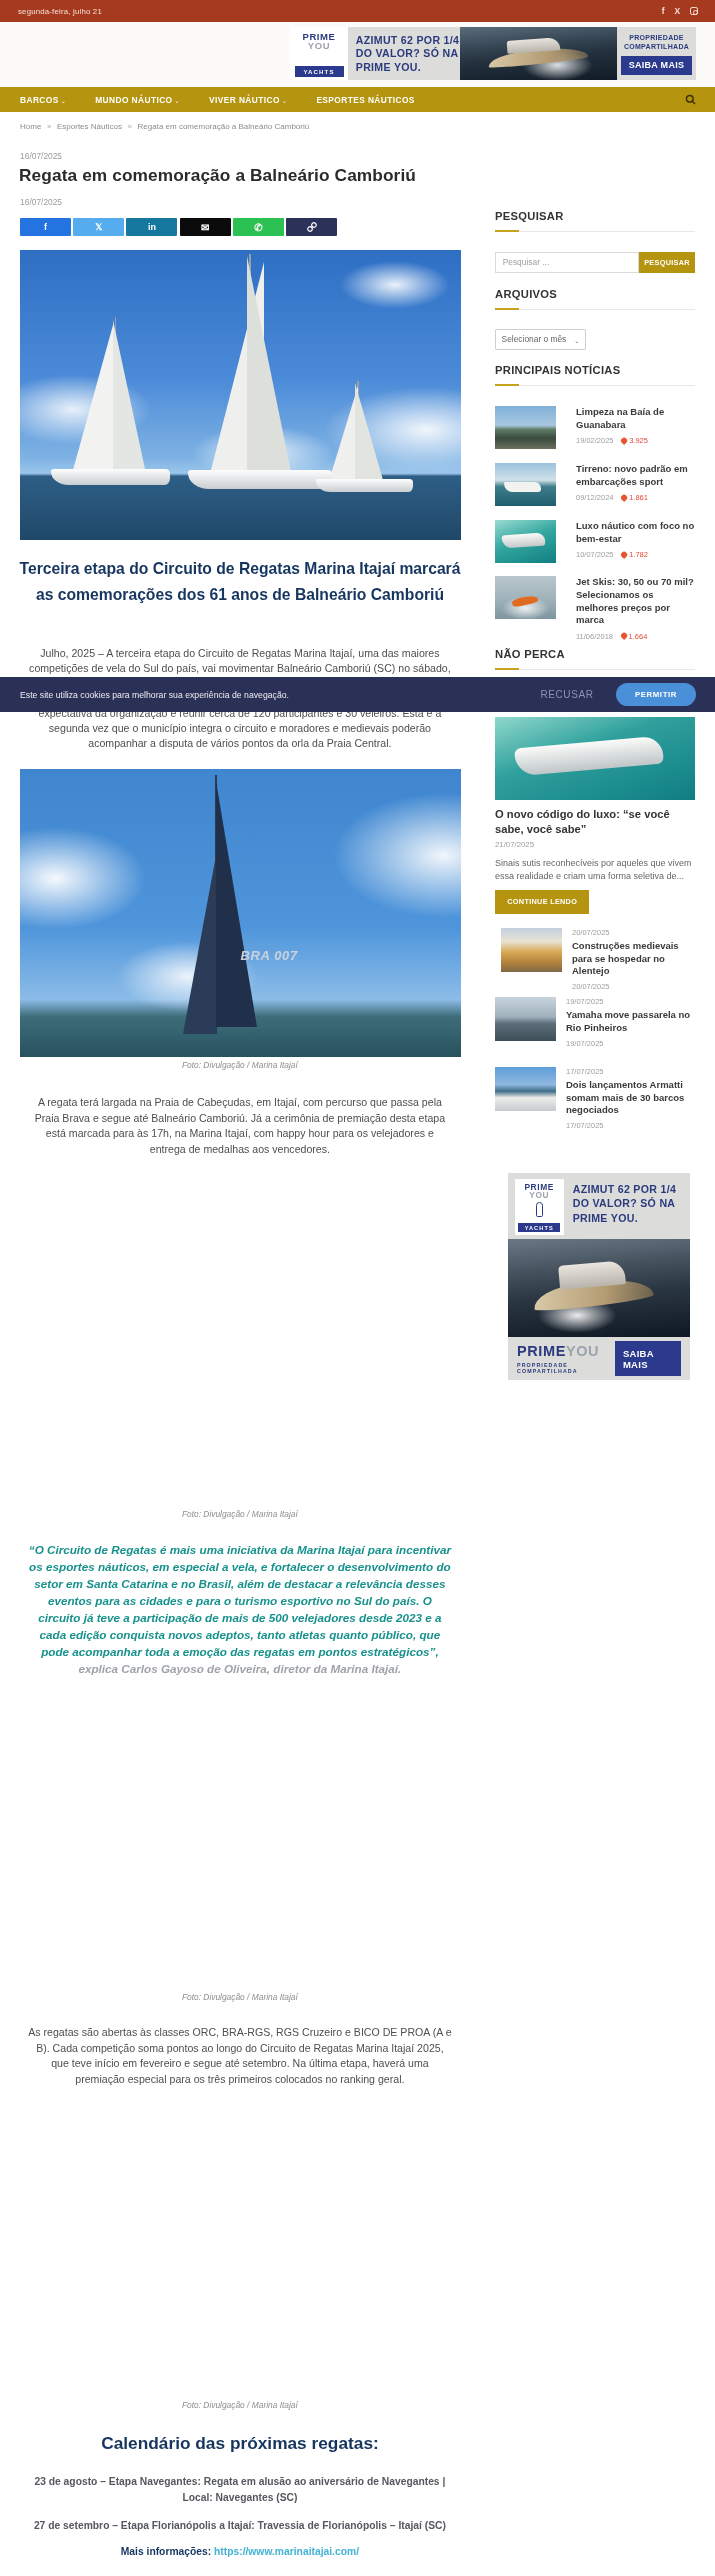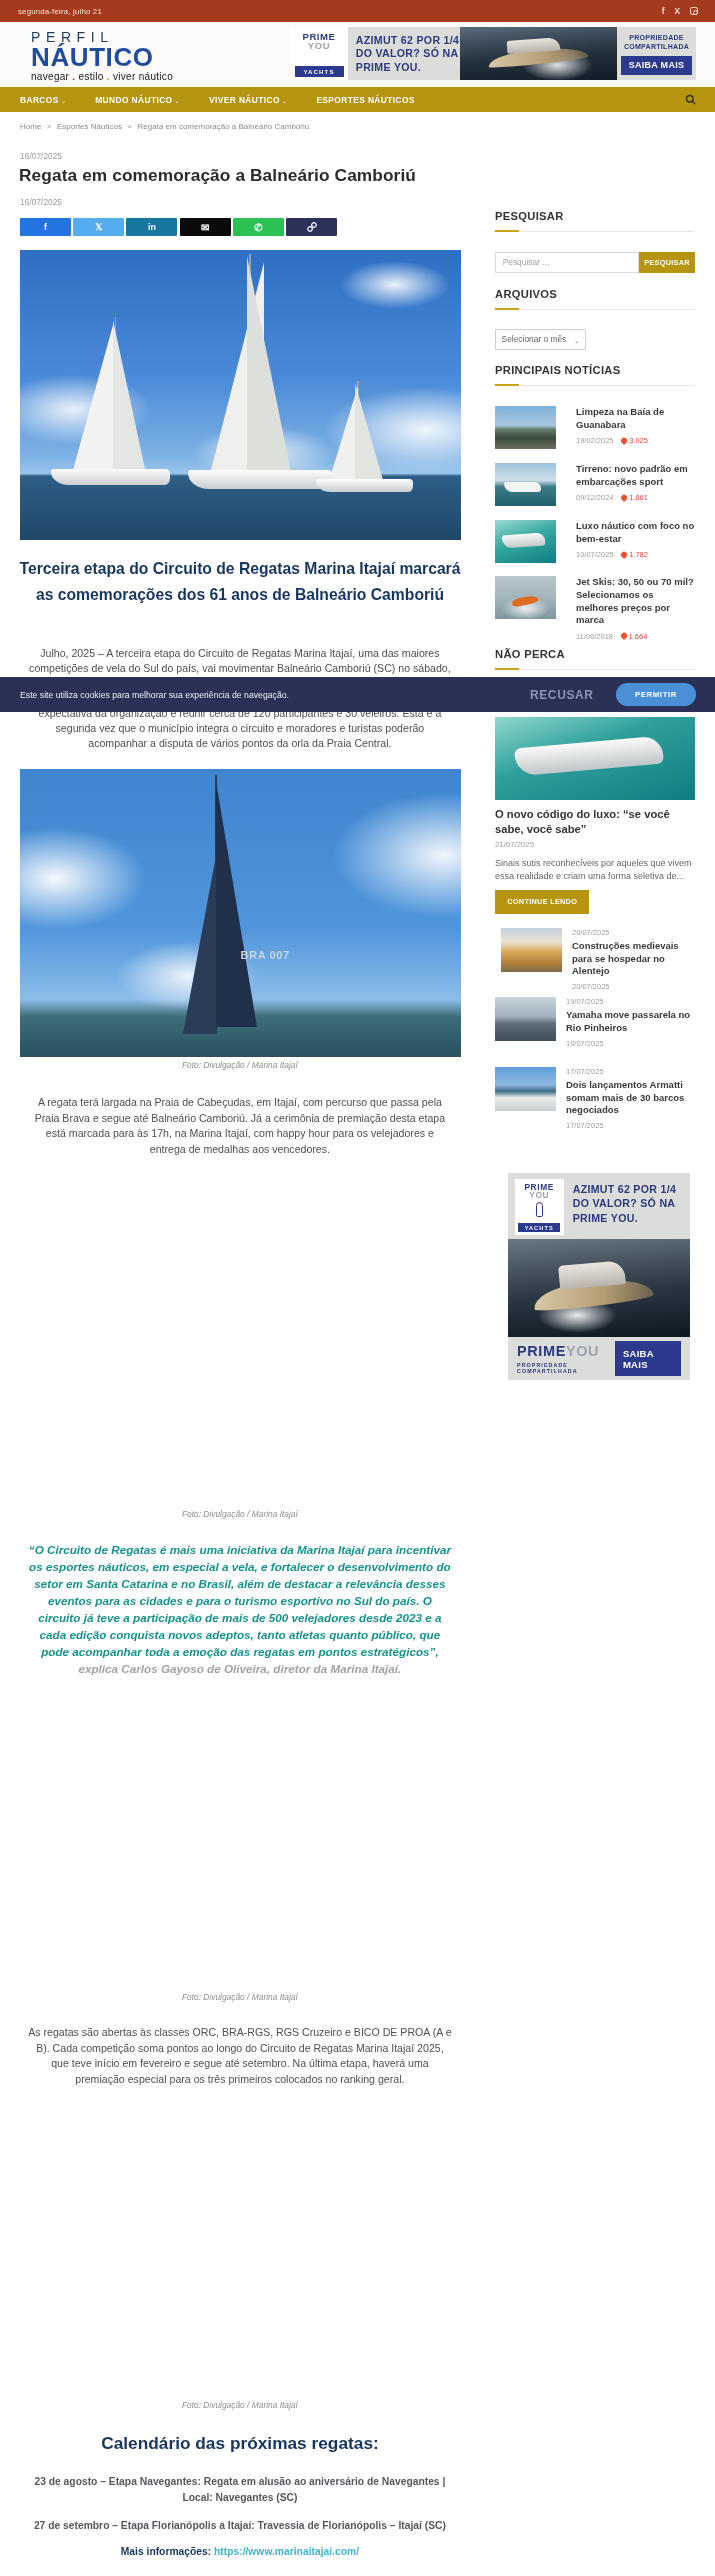--- a/index.html
+++ b/index.html
@@ -100,21 +100,21 @@
   
   .photo2 { position:absolute; left:1.1px; top:769px; width:441px; height:288px; overflow:hidden;
     background:
       radial-gradient(ellipse 129px 73px at 8% 38%, rgba(255,255,255,.95), rgba(255,255,255,0) 70%),
       radial-gradient(ellipse 157px 89px at 96% 30%, rgba(255,255,255,.92), rgba(255,255,255,0) 70%),
       radial-gradient(ellipse 101px 50px at 38% 72%, rgba(255,255,255,.85), rgba(255,255,255,0) 70%),
       linear-gradient(180deg,#3F86CF 0%, #4F95DB 55%, #8CBCE8 80%, #3E6D7A 86%, #27525E 100%); }
   .p2sailA { position:absolute; left:44.5%; top:4%; width:0; height:0; border-right:41px solid transparent; border-bottom:246px solid #20304A; }
   .p2sailB { position:absolute; left:37%; top:28%; width:0; height:0; border-left:34px solid transparent; border-bottom:184px solid #2A3C57; }
   .p2mast { position:absolute; left:calc(44.5% - 1.1px); top:2%; width:1.7px; height:86%; background:#2F3B4C; }
-  .p2num { position:absolute; left:50%; top:62%; color:#C9D2DC; font-size:11px; font-weight:bold; letter-spacing:0.6px; text-align:center; line-height:1.3; }
+  .p2num { position:absolute; left:50%; top:62%; color:#C9D2DC; font-size:13px; font-weight:bold; letter-spacing:0.6px; text-align:center; line-height:1.3;font-style:italic; }
 
   .caption { position:absolute; left:8.4px; width:425px; text-align:center; font-style:italic; font-size:8.4px; color:#8F8F8F; }
   .p2text { top:1095px; }
 
   
   .quote { position:absolute; left:8.4px; top:1541px; width:425px; text-align:center; font-size:11.7px; line-height:17px; font-weight:bold; font-style:italic; color:#17918C; }
   .quote .attr { color:#9FA3A8; }
 
   .p3text { top:2025px; }
 
@@ -195,51 +195,40 @@
   .sq-bottom { position:absolute; top:164px; left:0; width:182px; height:43px; display:flex; align-items:center; justify-content:space-between; padding:0 9px; }
   .sq-logo2 { color:#2B3A7E; font-weight:800; font-size:14.5px; letter-spacing:0.6px; }
   .sq-logo2 .you { color:#9DA3AD; }
   .sq-prop { font-size:5.3px; font-weight:bold; color:#2B3A7E; letter-spacing:1.1px; margin-top:2.2px; }
   .sq-cta { background:#2B3A8C; color:#fff; font-weight:800; font-size:9.5px; padding:6.7px 7.8px; letter-spacing:0.3px; }
 
   
   .cookie { position:absolute; left:0; top:677px; width:716px; height:35px; background:#2B3057; z-index:50; display:flex; align-items:center; padding:0 20px; }
   .cookie-text { color:#EDEDF2; font-size:8.7px; }
   .cookie-actions { margin-left:auto; display:flex; align-items:center; gap:22.4px; }
-  .cookie-decline { color:#8A93B8; font-weight:700; font-size:12px; letter-spacing:0.6px; cursor:pointer; }
+  .cookie-decline { color:#8A93B8; font-weight:400; font-size:10px; letter-spacing:0.6px; cursor:pointer; }
   .cookie-accept { background:#4A90D9; color:#fff; font-weight:800; font-size:7.8px; letter-spacing:0.6px; padding:7.3px 19px; border-radius:13.4px; cursor:pointer; }
 
   svg.icon { display:block; }
 </style>
 </head>
 <body>
 
 <div id="page">
 
   <div class="topbar">
     <span class="topbar-date">segunda-feira, julho 21</span>
     <div class="topbar-social">
       <span class="soc">f</span>
       <span class="soc">X</span>
       <span class="ig-box"></span>
     </div>
   </div>
 
   <div class="header">
-    <div class="logo">
-      <div class="logo-top">PERFIL</div>
-      <div class="logo-main">NÁUTICO</div>
-      <div class="logo-tag">
-        <span>navegar</span>
-        <span class="dot1">.</span>
-        <span>estilo</span>
-        <span class="dot2">.</span>
-        <span>viver náutico</span>
-      </div>
-    </div>
 
     <div class="ad-banner">
       <div class="adb-left">
         <div class="adb-brand">
           <span>PRIME</span><br>
           <span class="you">YOU</span>
         </div>
         <div class="adb-yachts">YACHTS</div>
       </div>
       <div class="adb-mid">
@@ -321,21 +310,21 @@
     </div>
 
     <div class="subhead">Terceira etapa do Circuito de Regatas Marina Itajaí marcará as comemorações dos 61 anos de Balneário Camboriú</div>
 
     <div class="para p1">
       <div class="pline">Julho, 2025 – A terceira etapa do Circuito de Regatas Marina Itajaí, uma das maiores</div>
       <div class="pline">competições de vela do Sul do país, vai movimentar Balneário Camboriú (SC) no sábado,</div>
       <div class="pline"></div>
       <div class="pline"></div>
       <div class="pline">expectativa da organização é reunir cerca de 120 participantes e 30 veleiros. Esta é a</div>
-      <div class="pline">segunda vez que o município integra o circuito e moradores e turistas poderão</div>
+      <div class="pline">segunda vez que o município integra o circuito e moradores e medievais poderão</div>
       <div class="pline">acompanhar a disputa de vários pontos da orla da Praia Central.</div>
     </div>
 
     <div class="photo2">
       <div class="p2sailB"></div>
       <div class="p2mast"></div>
       <div class="p2sailA"></div>
       <div class="p2num"><span>BRA 007</span></div>
     </div>
 

